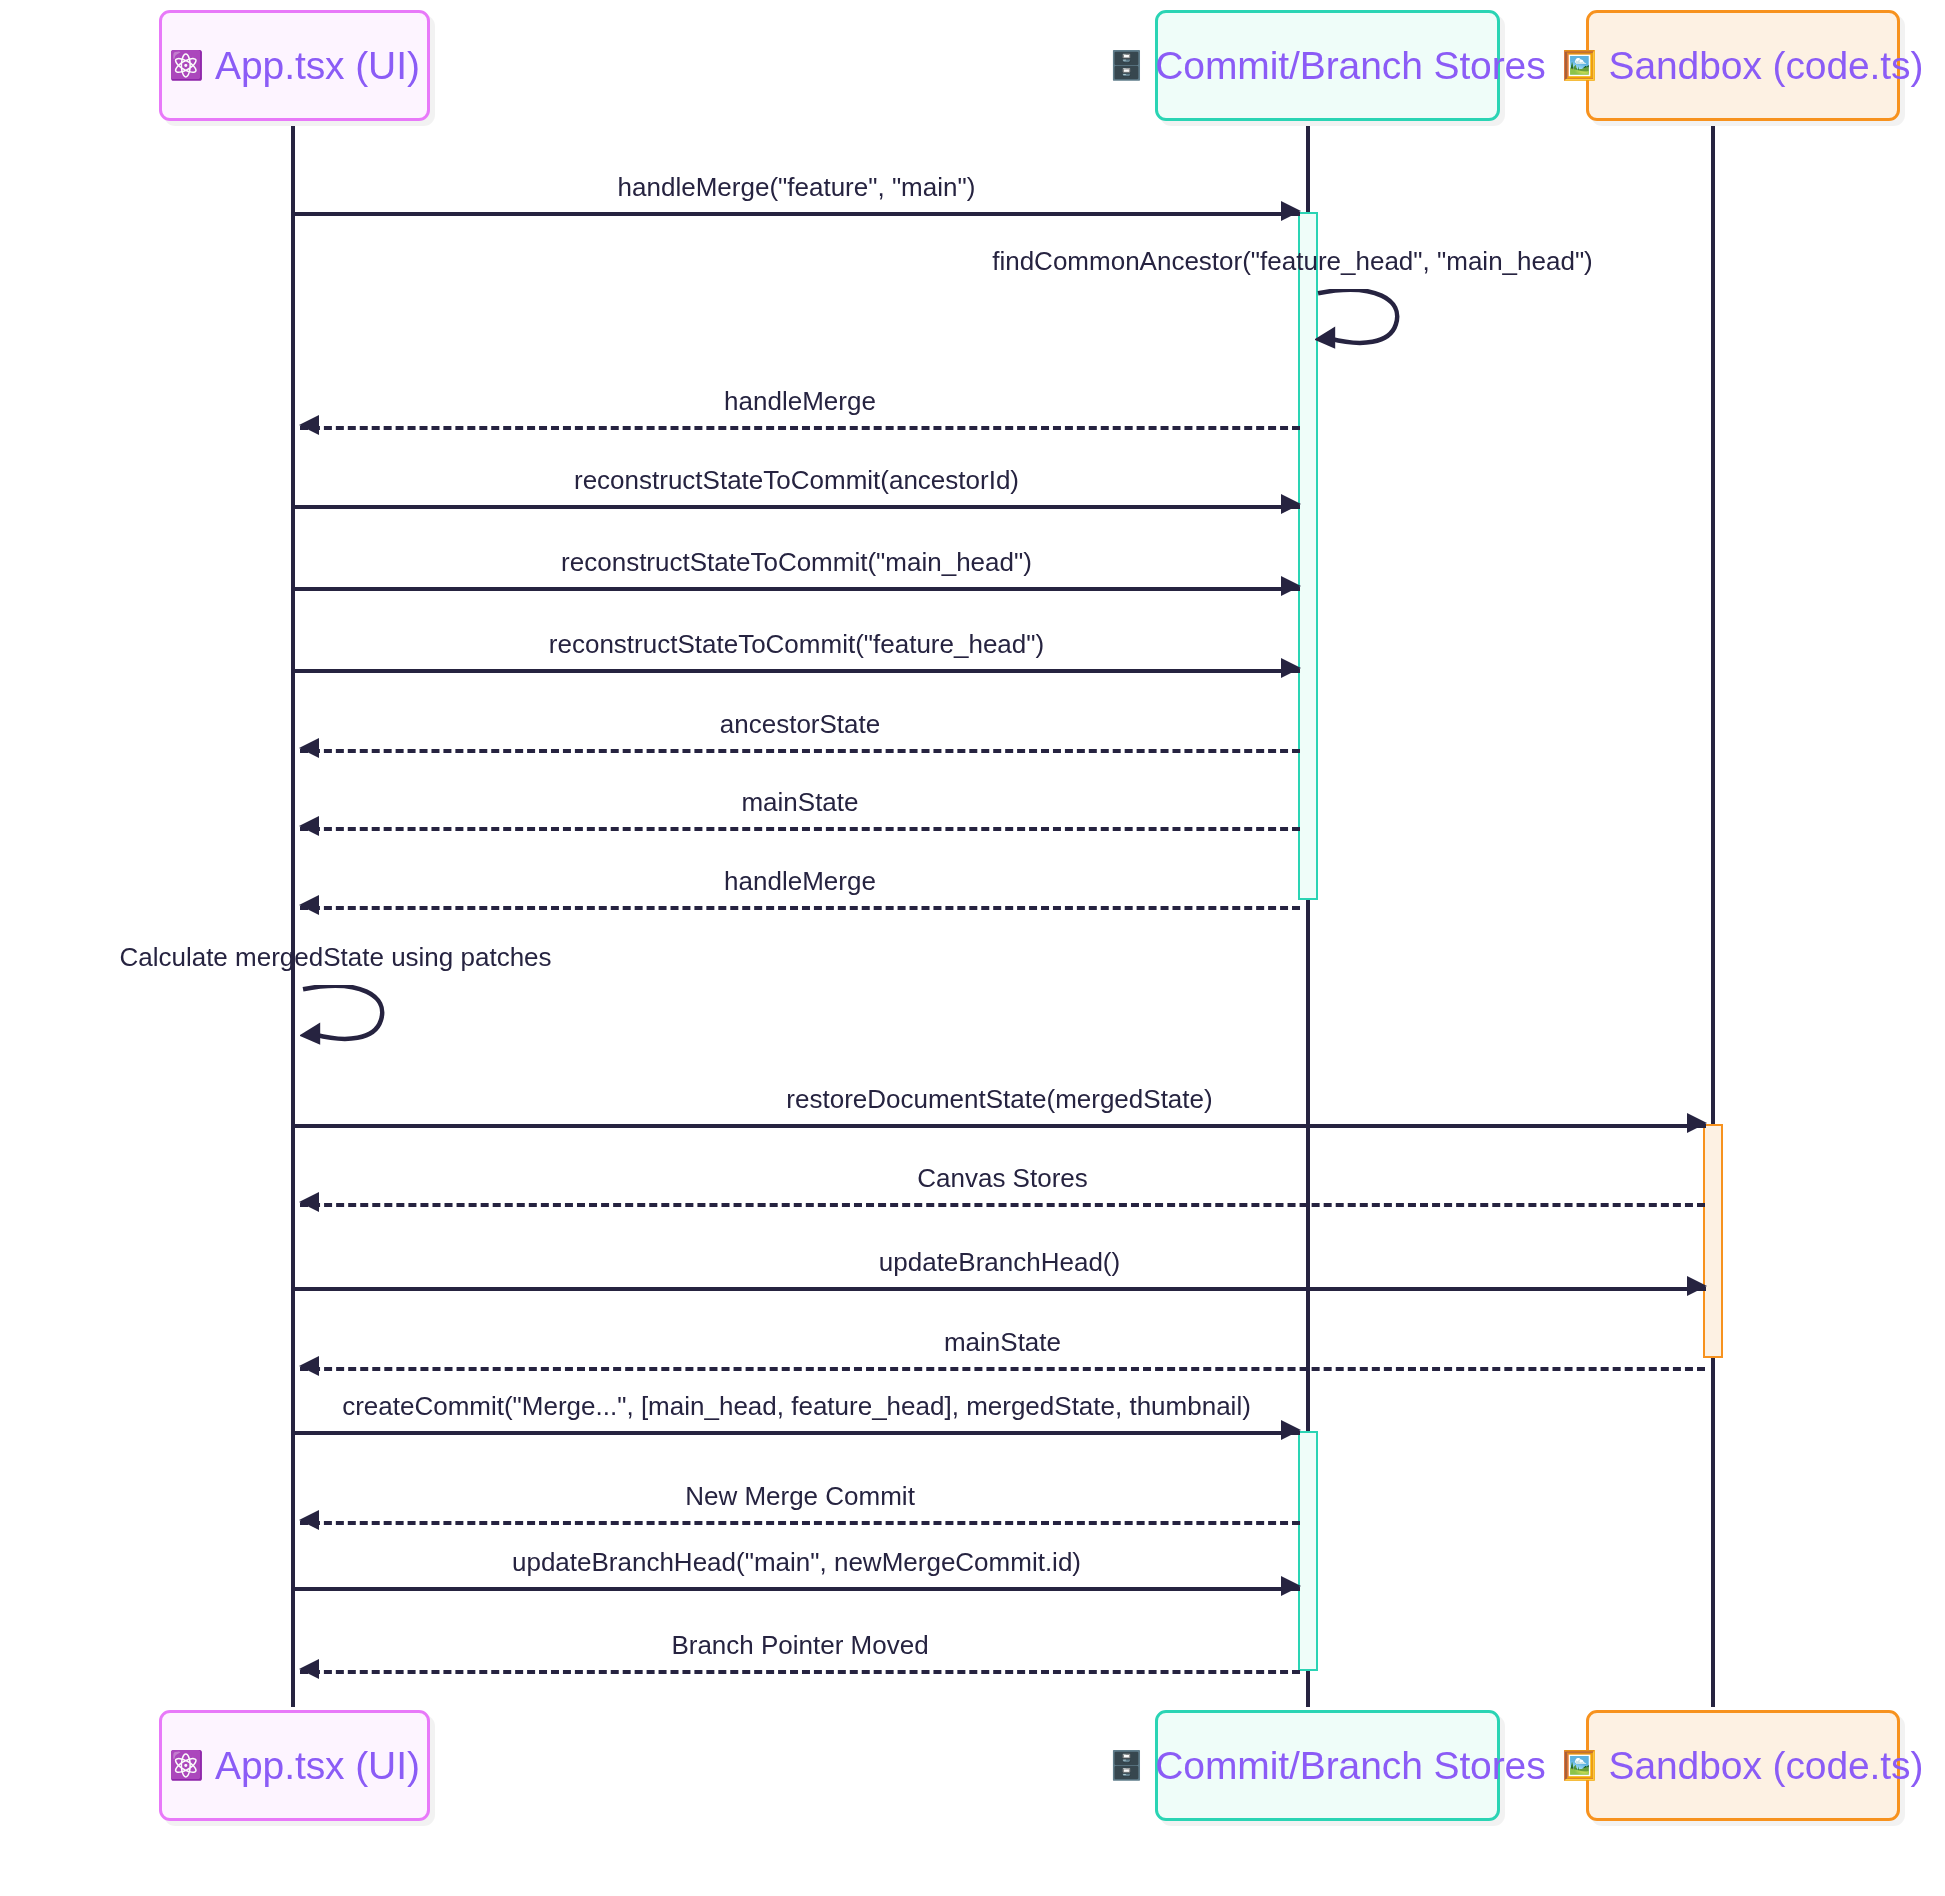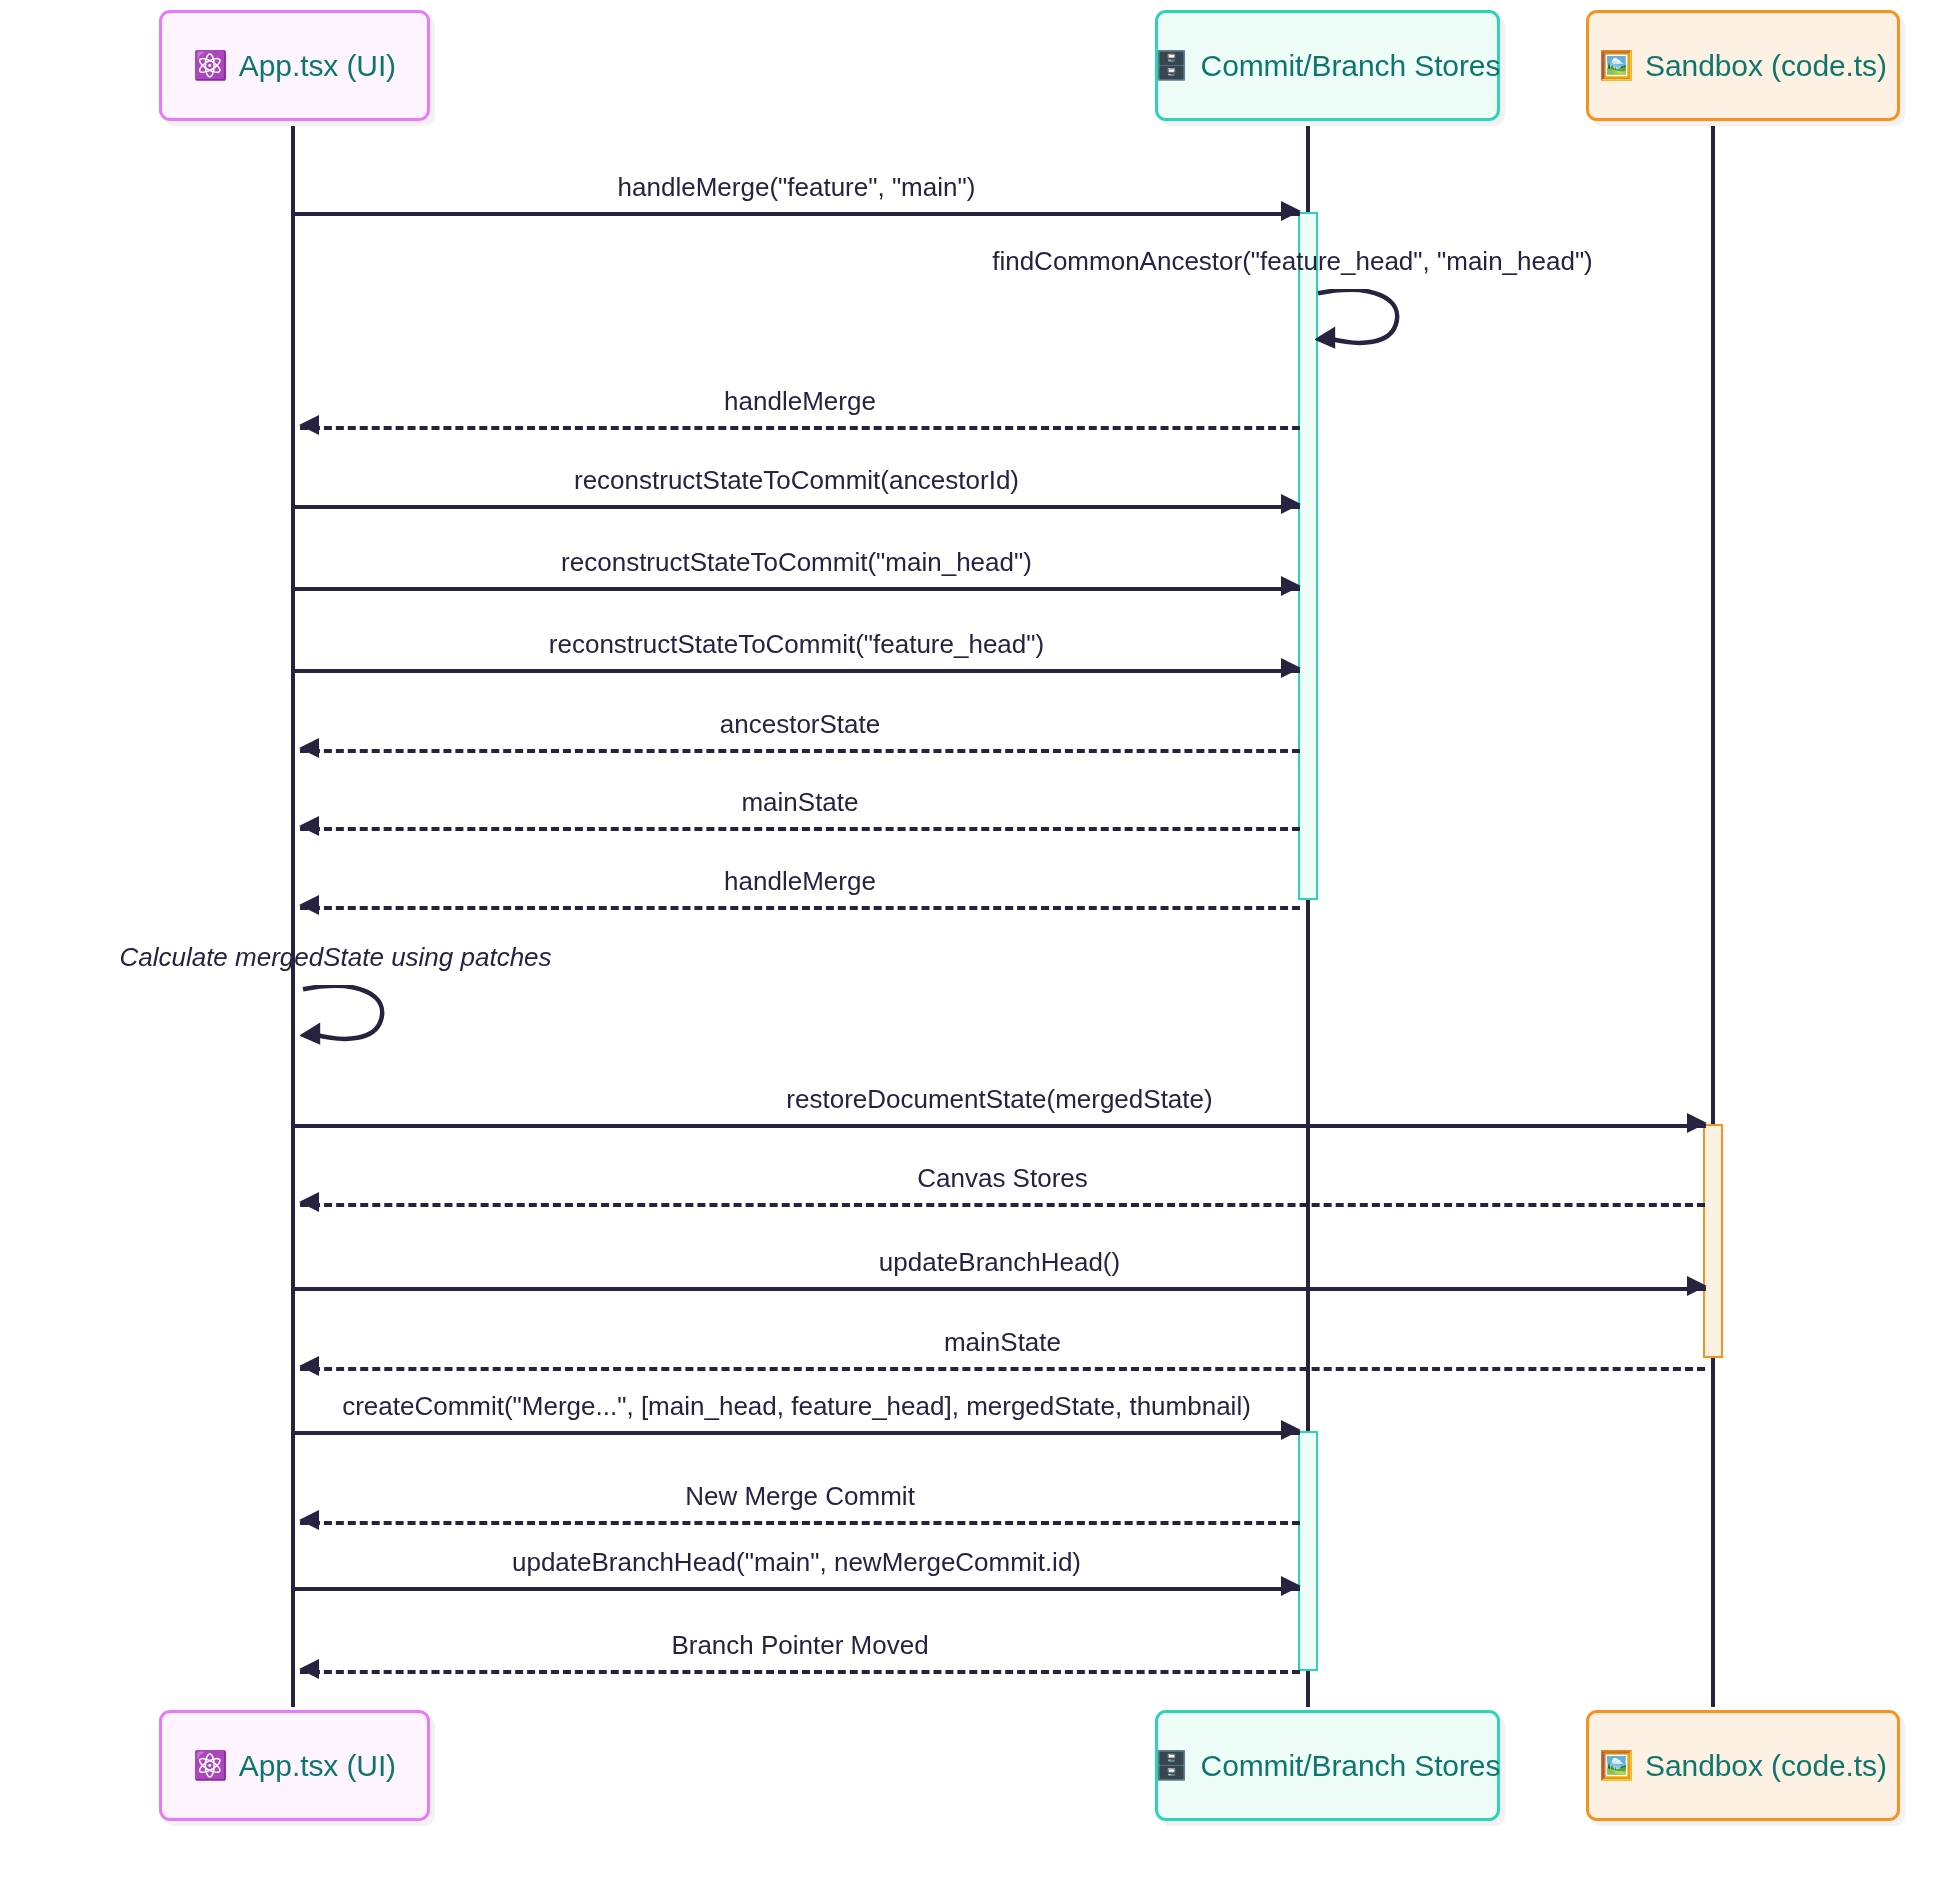--- a/index.html
+++ b/index.html
@@ -28,22 +28,22 @@
     border-style: solid;
     box-shadow: 5px 5px 0 rgba(0,0,0,0.05);
     white-space: nowrap;
   }
   .participant .p-icon {
     font-size: 28px;
     line-height: 1;
     display: inline-block;
   }
   .participant .p-label {
-    font-size: 30px;
-    color: #0f766e;
+    font-size: 39px;
+    color: #8b5cf6;
     letter-spacing: -0.1px;
   }
 
   
   .lifeline {
     position: absolute;
     width: 3.5px;
     background: #262340;
   }
 
@@ -193,21 +193,21 @@
     <div class="line"></div>
     <div class="head left"></div>
     <div class="mlabel">handleMerge</div>
   </div>
 
   <div class="selfloop" style="left:300px; top:985px; width:101px; height:66px;">
     <svg width="101" height="66" viewBox="0 0 200 130">
       <path d="M 6 8 C 120 -14, 176 22, 160 70 C 148 108, 92 114, 30 98" fill="none" stroke="#262340" stroke-width="9"></path>
       <polygon points="40,74 40,118 -2,100" fill="#262340"></polygon>
     </svg>
-    <div class="sl-label" style="left:-243px; top:-43px; width:557px; text-align:center;font-style:italic;">Calculate mergedState using patches</div>
+    <div class="sl-label" style="left:-243px; top:-43px; width:557px; text-align:center;">Calculate mergedState using patches</div>
   </div>
 
   <div class="msg" style="left:293px; top:1124px; width:1413px;">
     <div class="line"></div>
     <div class="head right"></div>
     <div class="mlabel">restoreDocumentState(mergedState)</div>
   </div>
 
   <div class="msg dashed" style="left:300px; top:1203px; width:1405px;">
     <div class="line"></div>

